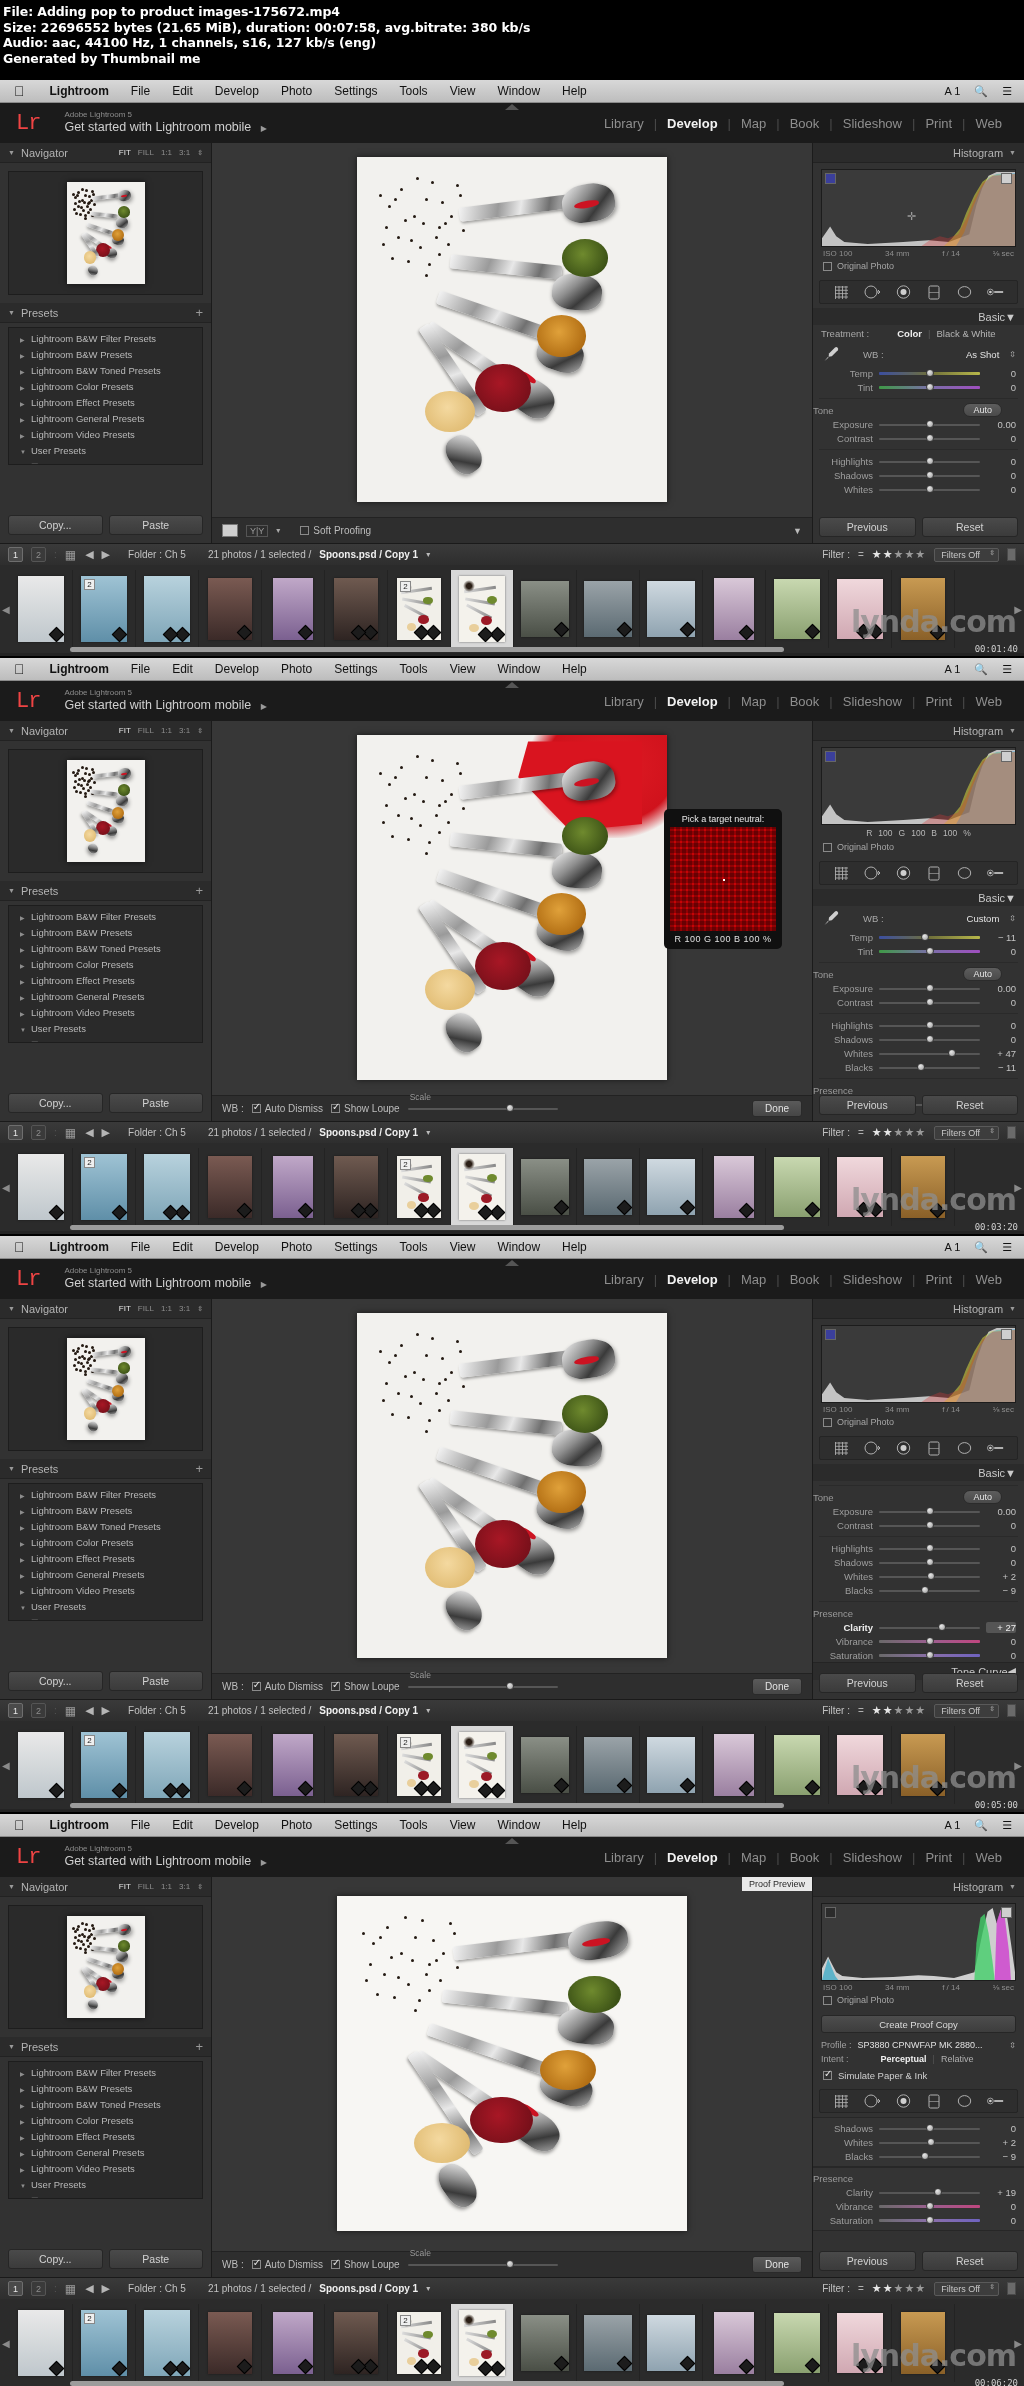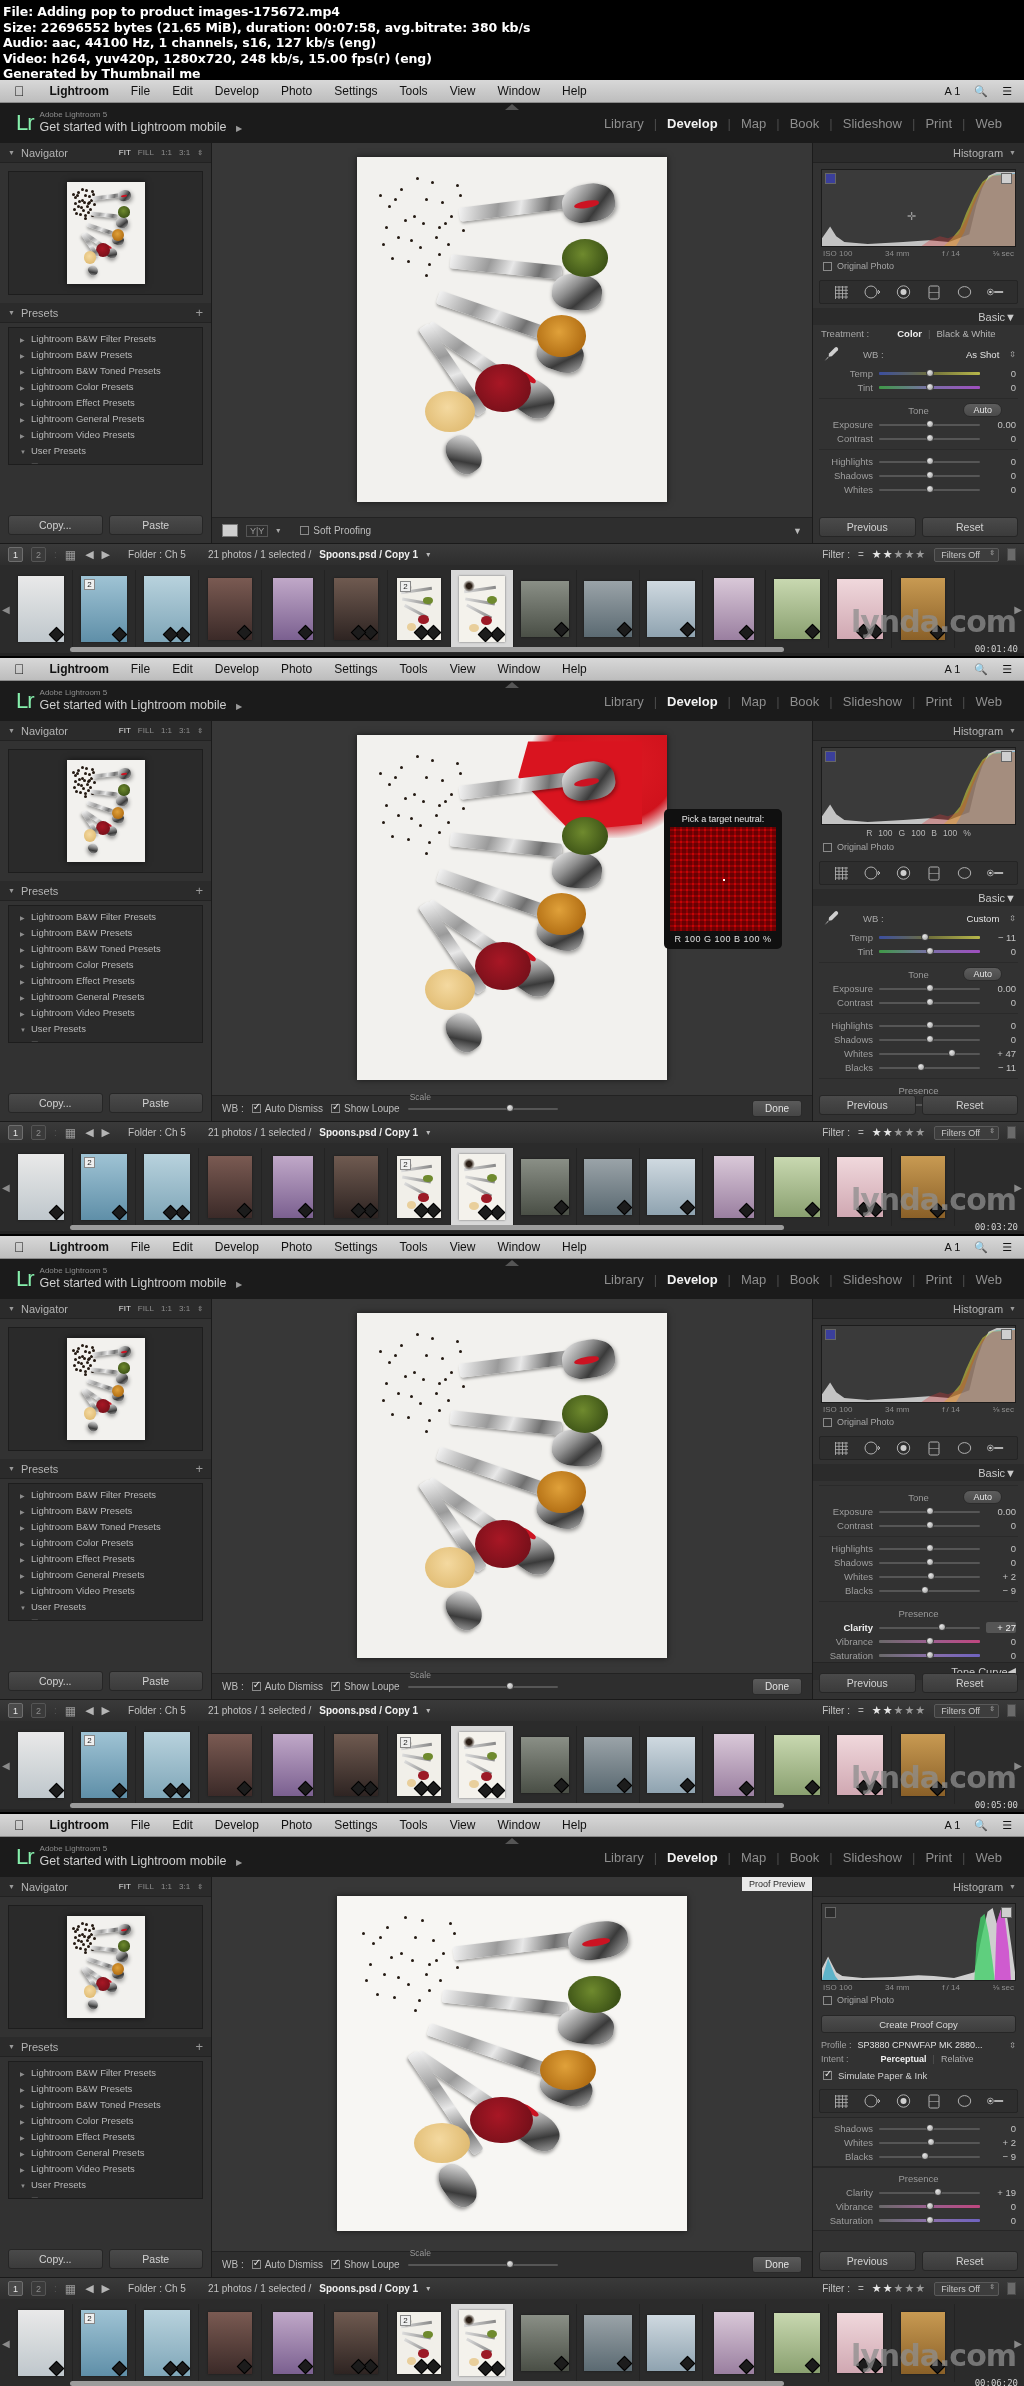--- a/index.html
+++ b/index.html
@@ -33,22 +33,22 @@
   .macbar .mi.bold{ font-weight:bold; }
   .macbar .spacer{ flex:1; }
   .macbar .right{ display:flex; align-items:center; gap:14px; padding-right:4px; font-size:11px;}
 
   
   .idrow{
     height:40px; background:#1b1b1b; display:flex; align-items:center;
     padding:0 16px; position:relative;
   }
   .lr-logo{
-    font-size:22px; color:#86efac; letter-spacing:-1px; font-weight:300;
-    margin-right:6px; font-family:Liberation Sans, sans-serif;
+    font-size:22px; color:#ef4444; letter-spacing:-1px; font-weight:300;
+    margin-right:24px; font-family:Liberation Mono, monospace;
   }
   .idtext .l1{ font-size:8px; color:#8d8d8d; line-height:10px;}
   .idtext .l2{ font-size:12.5px; color:#cfcfcf; line-height:15px;}
   .idtext .l2 .arw{ font-size:8px; margin-left:6px; color:#9a9a9a;}
   .modules{
     position:absolute; right:12px; top:50%; transform:translateY(-50%);
     display:flex; align-items:center; font-size:13px; color:#8e8e8e;
   }
   .modules .m{ padding:0 10px; white-space:nowrap;}
   .modules .m.active{ color:#f2f2f2; font-weight:bold;}
@@ -142,21 +142,21 @@
   .sld{ flex:1; height:11px; position:relative; }
   .sldtrack{ position:absolute; top:5px; left:0; right:0; height:2px; background:#565656; border-radius:1px;}
   .sldtrack.grad-temp{ background:linear-gradient(90deg,#3c4fa0,#6f6f3b,#b8b84a); height:3px; top:4px;}
   .sldtrack.grad-tint{ background:linear-gradient(90deg,#3f9a47,#7a6fa8,#a04fc0); height:3px; top:4px;}
   .sldtrack.grad-vib{ background:linear-gradient(90deg,#6a6a6a,#9a5f8f,#c0467f); height:3px; top:4px;}
   .sldtrack.grad-sat{ background:linear-gradient(90deg,#6a6a6a,#8a6fa8,#6f63c0); height:3px; top:4px;}
   .sldknob{ position:absolute; top:1px; width:8px;height:8px; border-radius:50%;
     background:radial-gradient(circle at 35% 30%,#e8e8e8,#9a9a9a); border:1px solid #3a3a3a;}
   .sldval{ width:30px; text-align:right; color:#c4c4c4; font-size:9.5px;}
   .sldval.hl{ background:#555; border-radius:2px; color:#eee; }
-  .sectlbl{ text-align:center; font-size:9.5px; color:#9a9a9a; padding:2px 0 1px 0; position:relative;}
+  .sectlbl{ text-align:left; font-size:9.5px; color:#9a9a9a; padding:2px 0 1px 0; position:relative;}
   .autobtn{ position:absolute; right:22px; top:0px; background:linear-gradient(#5d5d5d,#4a4a4a);
     border:1px solid #2b2b2b; border-radius:8px; font-size:9px; color:#e6e6e6; padding:1px 9px;}
   .divline{ height:1px; background:#2a2a2a; margin:4px 6px;}
 
   .prevreset{ position:absolute; bottom:6px; left:6px; right:6px; display:flex; gap:6px;}
 
   
   .tcurve{ height:18px; background:#2c2c2c; display:flex; align-items:center; justify-content:flex-end;
            padding:0 8px; font-size:11px; color:#cacaca; border-top:1px solid #242424;}
 
@@ -213,21 +213,20 @@
   .pepper{ position:absolute; width:3px;height:3px;border-radius:50%;background:#241a12;}
   .redtag{ position:absolute; background:#cc1322; border-radius:50% 40% 45% 50%; }
 </style>
 </head>
 <body>
 
 <div class="vid-info">
   <div>File: Adding pop to product images-175672.mp4</div>
   <div>Size: 22696552 bytes (21.65 MiB), duration: 00:07:58, avg.bitrate: 380 kb/s</div>
   <div>Audio: aac, 44100 Hz, 1 channels, s16, 127 kb/s (eng)</div>
-  <div>Video: h264, yuv420p, 1280x720, 248 kb/s, 15.00 fps(r) (eng)</div>
   <div>Generated by Thumbnail me</div>
 </div>
 
 <div id="frames-root">
   <div class="frame">
     <div class="macbar">
     <span class="apple"></span>
     <span class="mi bold">Lightroom</span>
         <span class="mi">File</span>
         <span class="mi">Edit</span>

